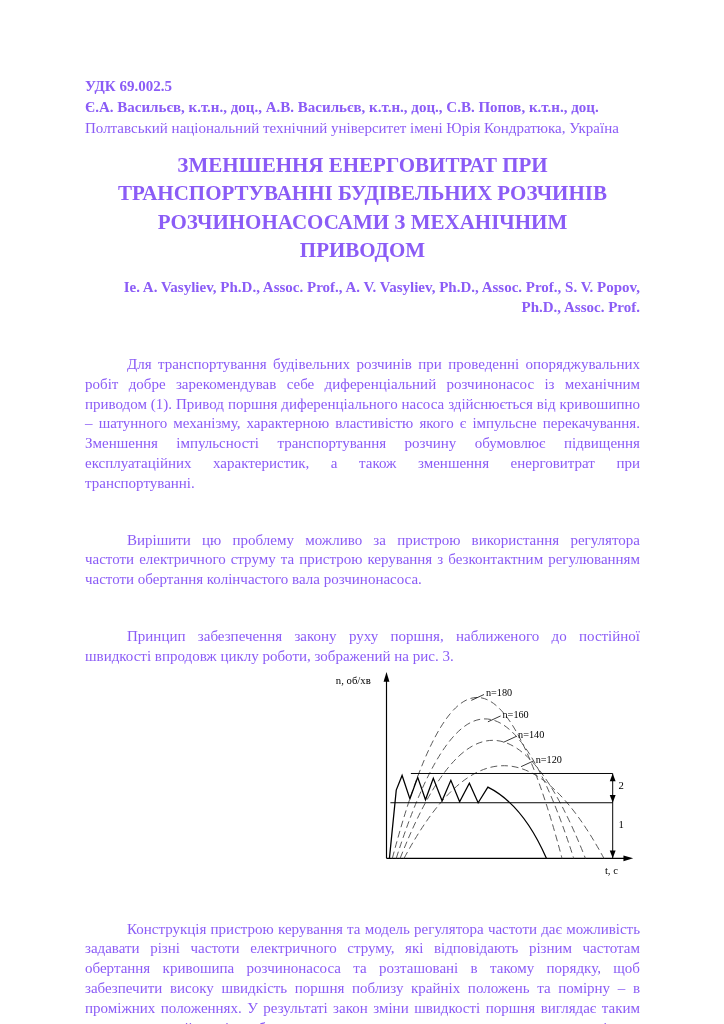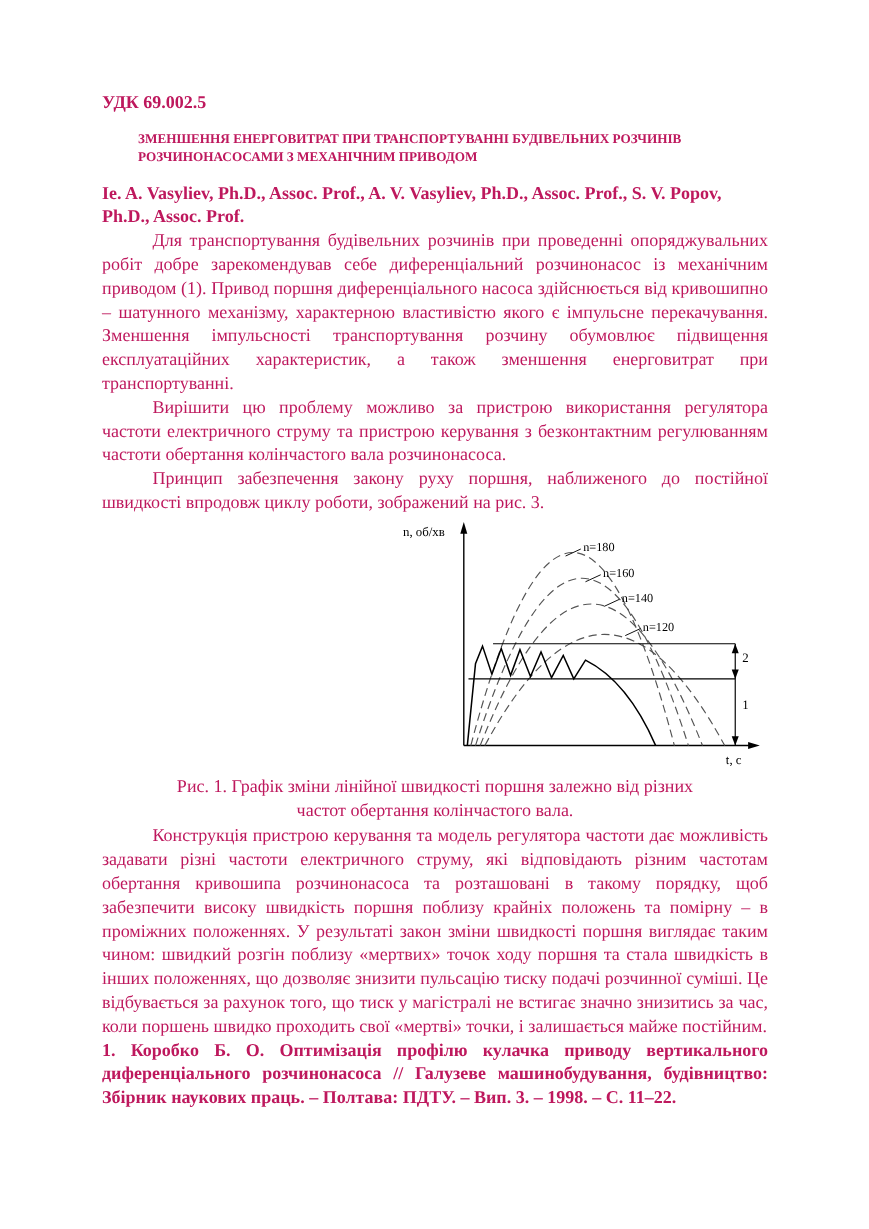--- a/index.html
+++ b/index.html
@@ -2,48 +2,50 @@
 <html><head>
 <meta charset="utf-8">
 <style>
   html, body { margin: 0; padding: 0; background: #ffffff; }
   .page {
     width: 724px;
     height: 1024px;
     box-sizing: border-box;
     padding: 76px 84px 30px 85px;
     background: #ffffff;
-    color: #be185d;
+    color: #8b5cf6;
     font-family: "Liberation Serif", serif;
     font-size: 15px;
     overflow: hidden;
   }
   p { margin: 0; }
-  .jst { text-align: justify; line-height: 1.32; }
+  .jst { text-align: justify; line-height: 1.32; margin-top: 37px; }
   .indent { text-indent: 42px; }
   .udc { font-weight: bold; line-height: 1.4; }
   .authors-ua { font-weight: bold; line-height: 1.4; }
   .affiliation { line-height: 1.4; }
   .title-ua {
-    font-weight: bold; line-height: 1.35;
-    margin: 12px 30px 0 30px; font-size: 11px;
+    font-weight: bold; text-align: center; line-height: 1.35;
+    margin: 12px 30px 0 30px; font-size: 21px;
   }
-  .authors-en { font-weight: bold; text-align: left; line-height: 1.32; margin-top: 14px; }
+  .authors-en { font-weight: bold; text-align: right; line-height: 1.32; margin-top: 14px; }
   .title-en { font-weight: bold; text-align: center; line-height: 1.32; margin: 5px 10px 10px 10px; }
   .figure-wrap { text-align: right; margin: 0 0 0 18px; }
   .caption { text-align: center; line-height: 1.32; margin: 0 55px 2px 55px; }
   .ref { text-align: justify; font-weight: bold; line-height: 1.32; }
   svg text { font-family: "Liberation Serif", serif; fill: #000; }
 </style>
 </head>
 <body>
 
 <div class="page">
 
   <p class="udc">УДК 69.002.5</p>
+  <p class="authors-ua">Є.А. Васильєв, к.т.н., доц., А.В. Васильєв, к.т.н., доц., С.В. Попов, к.т.н., доц.</p>
+  <p class="affiliation">Полтавський національний технічний університет імені Юрія Кондратюка, Україна</p>
 
   <p class="title-ua">ЗМЕНШЕННЯ ЕНЕРГОВИТРАТ ПРИ ТРАНСПОРТУВАННІ БУДІВЕЛЬНИХ РОЗЧИНІВ РОЗЧИНОНАСОСАМИ З МЕХАНІЧНИМ ПРИВОДОМ</p>
 
   <p class="authors-en">Ie. A. Vasyliev, Ph.D., Assoc. Prof., A. V. Vasyliev, Ph.D., Assoc. Prof., S. V. Popov, Ph.D., Assoc. Prof.</p>
 
   <p class="jst indent">Для транспортування будівельних розчинів при проведенні опоряджувальних робіт добре зарекомендував себе диференціальний розчинонасос із механічним приводом (1). Привод поршня диференціального насоса здійснюється від кривошипно – шатунного механізму, характерною властивістю якого є імпульсне перекачування. Зменшення імпульсності транспортування розчину обумовлює підвищення експлуатаційних характеристик, а також зменшення енерговитрат при транспортуванні.</p>
   <p class="jst indent">Вирішити цю проблему можливо за пристрою використання регулятора частоти електричного струму та пристрою керування з безконтактним регулюванням частоти обертання колінчастого вала розчинонасоса.</p>
   <p class="jst indent">Принцип забезпечення закону руху поршня, наближеного до постійної швидкості впродовж циклу роботи, зображений на рис. 3.</p>
 
   <div class="figure-wrap">
@@ -79,19 +81,18 @@
       <polygon points="292,108 289,116 295,116" fill="#000"></polygon>
       <polygon points="292,138 289,130 295,130" fill="#000"></polygon>
       <polygon points="292,195 289,187 295,187" fill="#000"></polygon>
       <text x="298" y="124" font-size="11">2</text>
       <text x="298" y="164" font-size="11">1</text>
 
       <path d="M63,195 L70,125 L76,110 L84,134 L92,112 L100,135 L108,113 L117,136 L126,115 L135,137 L145,118 L154,138 L164,122 Q200,140 224,195" fill="none" stroke="#000" stroke-width="1.3"></path>
     </svg>
   </div>
 
-  <p class="caption">Рис. 1. Графік зміни лінійної швидкості поршня залежно від різних частот обертання колінчастого вала.</p>
 
   <p class="jst indent">Конструкція пристрою керування та модель регулятора частоти дає можливість задавати різні частоти електричного струму, які відповідають різним частотам обертання кривошипа розчинонасоса та розташовані в такому порядку, щоб забезпечити високу швидкість поршня поблизу крайніх положень та помірну – в проміжних положеннях. У результаті закон зміни швидкості поршня виглядає таким чином: швидкий розгін поблизу «мертвих» точок ходу поршня та стала швидкість в інших положеннях, що дозволяє знизити пульсацію тиску подачі розчинної суміші. Це відбувається за рахунок того, що тиск у магістралі не встигає значно знизитись за час, коли поршень швидко проходить свої «мертві» точки, і залишається майже постійним.</p>
 
   <p class="ref">1. Коробко Б. О. Оптимізація профілю кулачка приводу вертикального диференціального розчинонасоса // Галузеве машинобудування, будівництво: Збірник наукових праць. – Полтава: ПДТУ. – Вип. 3. – 1998. – С. 11–22.</p>
 
 </div>
 
 </body></html>

